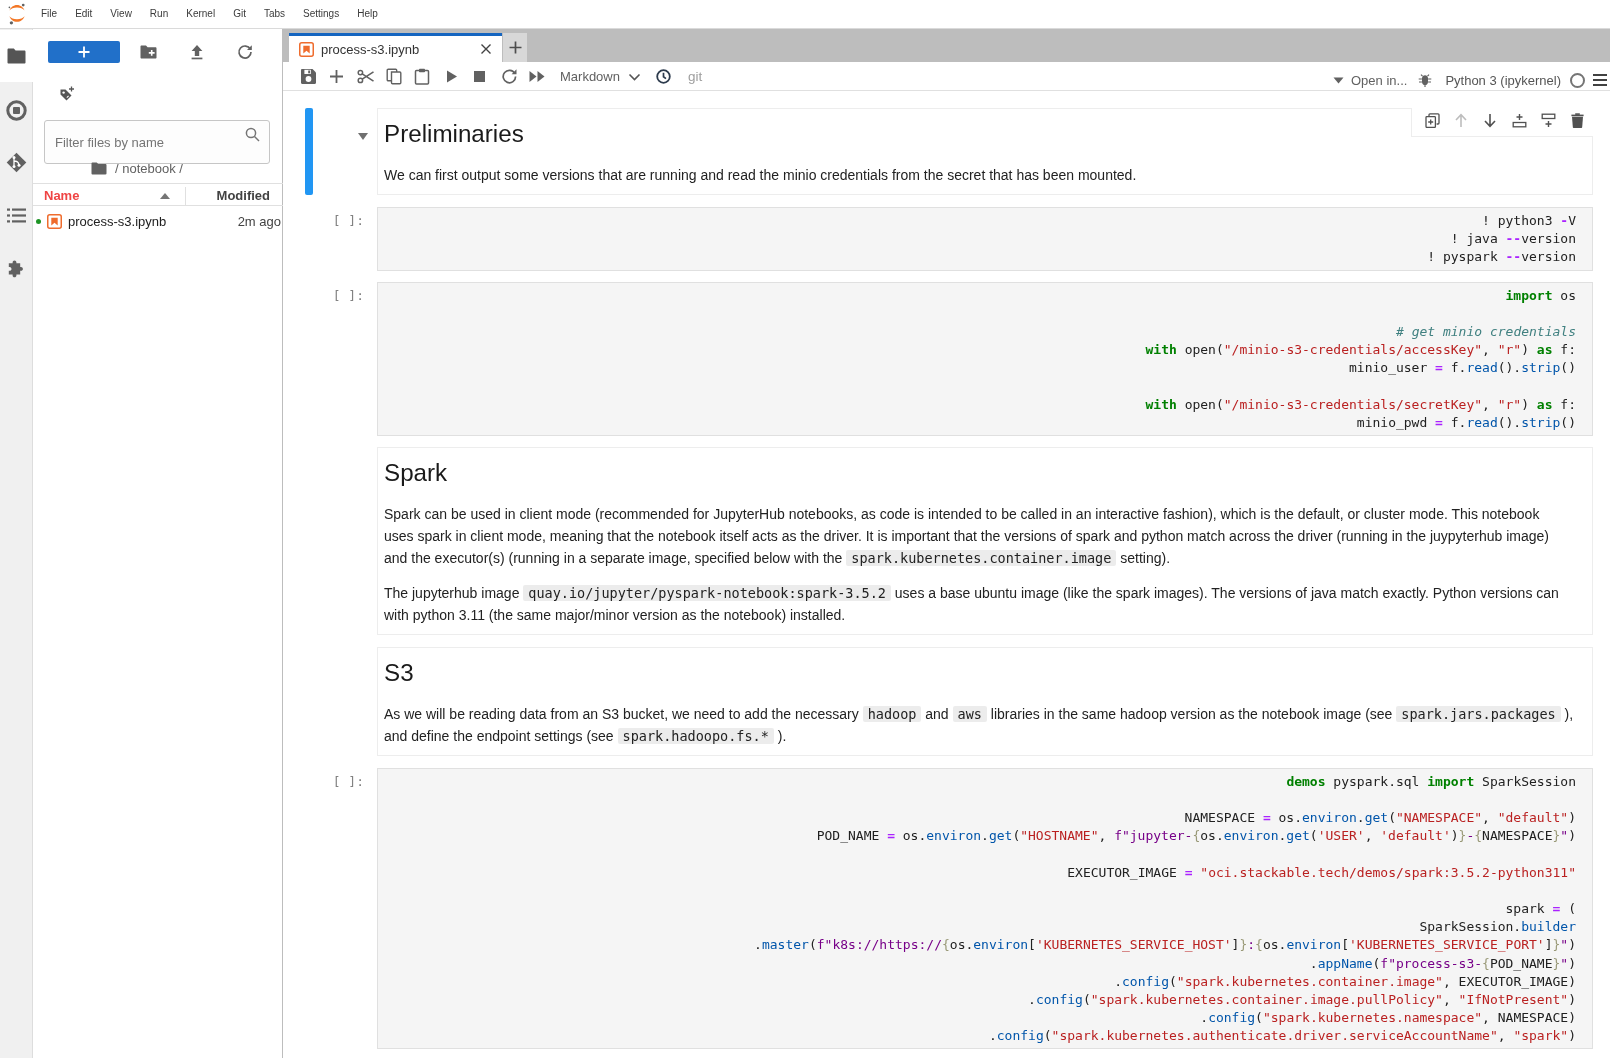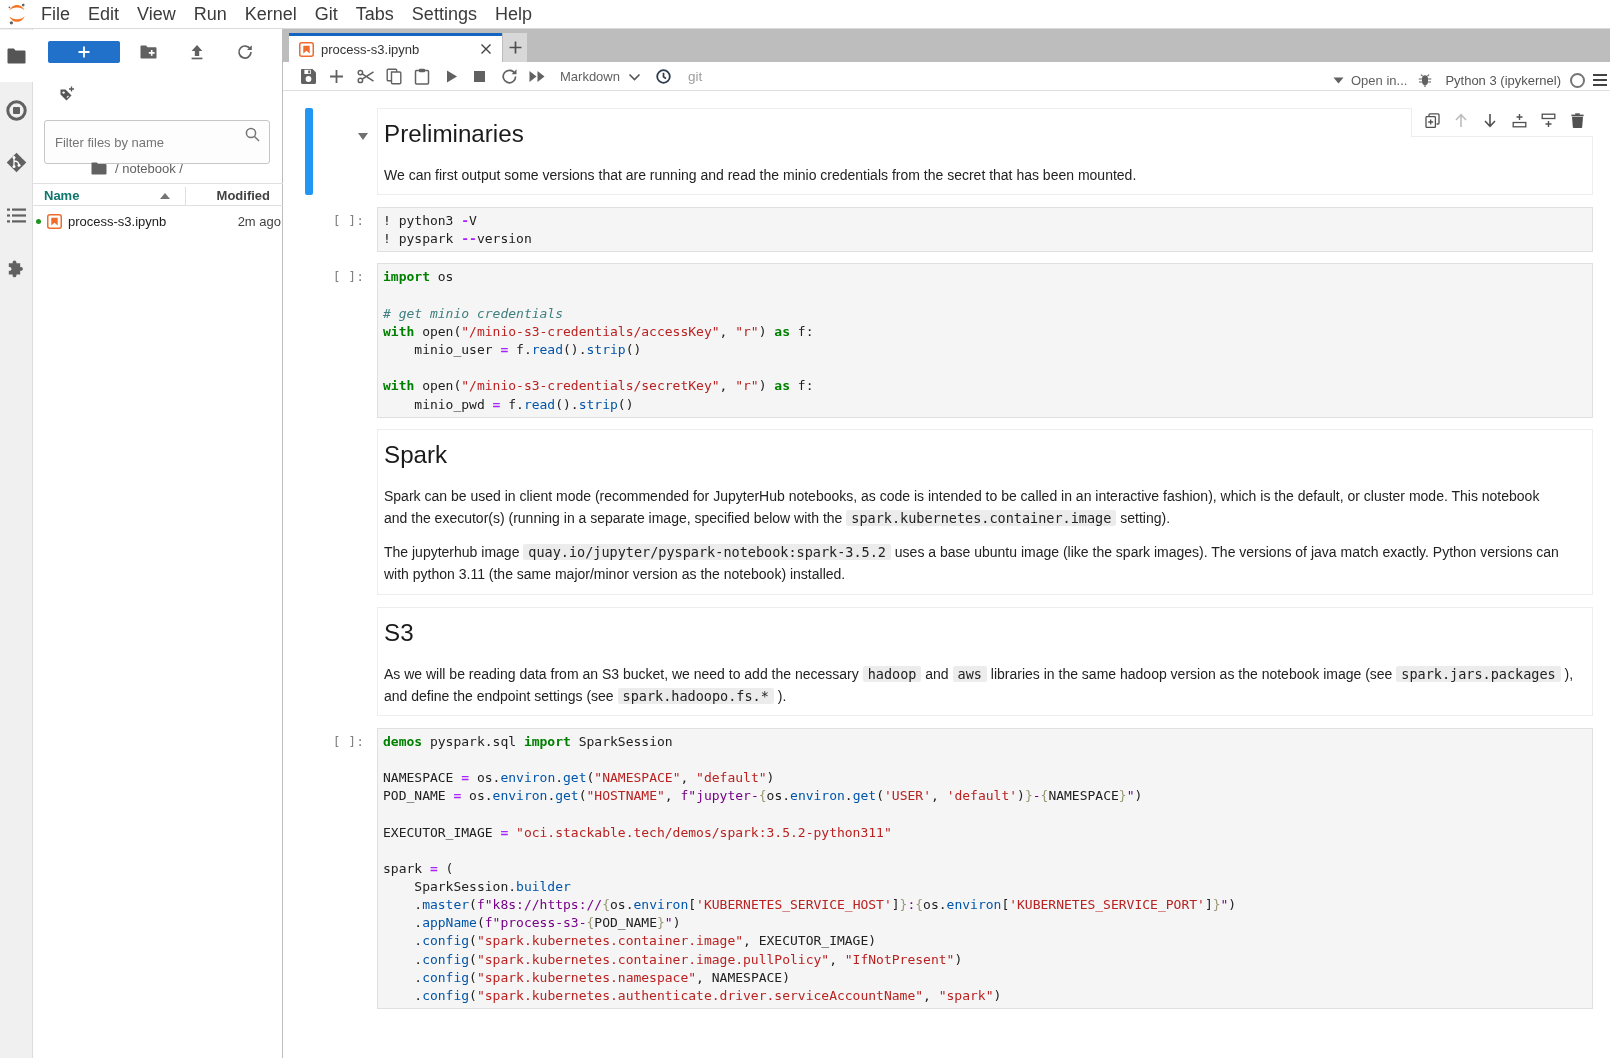--- a/index.html
+++ b/index.html
@@ -4,21 +4,21 @@
 <style>
   * { margin:0; padding:0; box-sizing:border-box; }
   html,body { width:1610px; height:1058px; overflow:hidden; background:#fff;
     font-family:"Liberation Sans", sans-serif; }
   #root { position:relative; width:1610px; height:1058px; }
 
   
   #menubar { position:absolute; left:0; top:0; width:1610px; height:29px;
     background:#fff; border-bottom:1px solid #dadada; display:flex; align-items:center; }
   #jp-logo { width:20px; height:22px; margin-left:7px; margin-right:5px; }
-  .menu-item { font-size:18px; color:#3b3b3b; padding:0 9px; line-height:28px; cursor:default; }
+  .menu-item { font-size:10px; color:#3b3b3b; padding:0 9px; line-height:28px; cursor:default; }
 
   
   #approw { position:absolute; left:0; top:29px; width:1610px; height:1029px; display:flex; }
 
   
   #activitybar { width:33px; background:#f0f0f0; border-right:1px solid #ddd; position:relative; }
   .act-item { position:absolute; left:0; width:33px; height:44px; display:flex; align-items:center; justify-content:center; }
   .act-item.selected { background:#fff; border-right:1px solid #fff; width:33px; top:1px !important; height:52px; }
   .act-item svg { display:block; }
 
@@ -31,21 +31,21 @@
   #fb-newfolder { left:103px; } #fb-upload { left:152px; } #fb-refresh { left:200px; }
   #fb-gitrow { position:absolute; left:20px; top:54px; width:26px; height:24px; display:flex; align-items:center; justify-content:center; }
   #filter-box { position:absolute; left:11px; top:91px; width:226px; height:44px; background:#fdfdfd;
     border:1px solid #c6c6c6; border-radius:3px; display:flex; align-items:center; }
   #filter-input { border:none; outline:none; background:transparent; font-size:13px; color:#757575;
     padding-left:10px; width:190px; font-family:"Liberation Sans",sans-serif; }
   #filter-search-icon { position:absolute; right:8px; top:5px; }
   #breadcrumb { position:absolute; left:11px; top:129px; height:20px; display:flex; align-items:center; font-size:13px; color:#616161;margin-left:47px; }
   #breadcrumb .bc-text { margin-left:8px; color:#616161; }
   #listing-header { position:absolute; left:0; top:154px; width:250px; height:23px; border-top:1px solid #e0e0e0; border-bottom:1px solid #e0e0e0; }
-  #lh-name { position:absolute; left:11px; top:4px; font-size:13px; font-weight:bold; color:#0f766e; }
+  #lh-name { position:absolute; left:11px; top:4px; font-size:13px; font-weight:bold; color:#ef4444; }
   #lh-sort { position:absolute; left:127px; top:9px; width:0; height:0; border-left:5px solid transparent; border-right:5px solid transparent; border-bottom:6px solid #757575; }
   #lh-sep { position:absolute; left:152px; top:3px; width:1px; height:18px; background:#e0e0e0; }
   #lh-modified { position:absolute; right:13px; top:4px; font-size:13px; font-weight:bold; color:#424242; }
   #file-row { position:absolute; left:0; top:181px; width:250px; height:24px; }
   #file-dot { position:absolute; left:3px; top:9px; width:5px; height:5px; border-radius:50%; background:#1d9425; }
   #file-icon { position:absolute; left:14px; top:4px; }
   #file-name { position:absolute; left:35px; top:4px; font-size:13px; color:#212121; }
   #file-modified { position:absolute; right:2px; top:4px; font-size:13px; color:#424242; }
 
   
@@ -77,21 +77,21 @@
   
   #content { flex:1; overflow:hidden; background:#fff; padding:17px 17px 0 22px; position:relative; }
   .cell { display:flex; margin-bottom:12px; position:relative; }
   .cell.code-cell { margin-bottom:11px; }
   .collapser { width:8px; border-radius:2px; flex:none; }
   .cell.selected .collapser { background:#2196f3; }
   .prompt { width:60px; flex:none; text-align:right; padding-right:9px;
     font-family:"DejaVu Sans Mono", monospace; font-size:13px; line-height:18.15px; color:#828282; padding-top:5px; }
   .cell-body { flex:1; margin-left:4px; position:relative; min-width:0; }
 
-  .code-area { background:#f5f5f5; border:1px solid #e0e0e0; padding:4px 16px 3px 5px; }
+  .code-area { background:#f5f5f5; border:1px solid #e0e0e0; padding:4px 16px 3px 5px;text-align:right; }
   .code-line { font-family:"DejaVu Sans Mono", monospace; font-size:13px; line-height:18.15px; white-space:pre; color:#212121; }
   .tk-k { color:#008000; font-weight:bold; }
   .tk-o { color:#AA22FF; font-weight:bold; }
   .tk-s { color:#BA2121; }
   .tk-s2 { color:#770088; }
   .tk-c { color:#408080; font-style:italic; }
   .tk-p { color:#0055aa;margin-top:8px; }
   .tk-br { color:#999977; }
 
   .md-area { border:1px solid #ededed; padding:10px 6px 8px 6px; color:#212121; }
@@ -419,20 +419,21 @@
                 </div>
               </div>
             </div>
           </div>
           <div class="cell code-cell">
             <div class="collapser"></div>
             <div class="prompt">[ ]:</div>
             <div class="cell-body">
               <div class="code-area">
                 <div class="code-line">! python3 <span class="tk-o">-</span>V</div>
+                <div class="code-line">! java <span class="tk-o">--</span>version</div>
                 <div class="code-line">! pyspark <span class="tk-o">--</span>version</div>
               </div>
             </div>
           </div>
           <div class="cell code-cell">
             <div class="collapser"></div>
             <div class="prompt">[ ]:</div>
             <div class="cell-body">
               <div class="code-area">
                 <div class="code-line"><span class="tk-k">import</span> os</div>
@@ -447,20 +448,21 @@
             </div>
           </div>
           <div class="cell">
             <div class="collapser"></div>
             <div class="prompt"></div>
             <div class="cell-body">
               <div class="md-area">
                 <h2>Spark</h2>
                 <div class="md-p">
                   <div class="md-line">Spark can be used in client mode (recommended for JupyterHub notebooks, as code is intended to be called in an interactive fashion), which is the default, or cluster mode. This notebook</div>
+                  <div class="md-line">uses spark in client mode, meaning that the notebook itself acts as the driver. It is important that the versions of spark and python match across the driver (running in the juypyterhub image)</div>
                   <div class="md-line">and the executor(s) (running in a separate image, specified below with the <span class="md-code">spark.kubernetes.container.image</span> setting).</div>
                 </div>
                 <div class="md-p">
                   <div class="md-line">The jupyterhub image <span class="md-code">quay.io/jupyter/pyspark-notebook:spark-3.5.2</span> uses a base ubuntu image (like the spark images). The versions of java match exactly. Python versions can</div>
                   <div class="md-line">with python 3.11 (the same major/minor version as the notebook) installed.</div>
                 </div>
               </div>
             </div>
           </div>
           <div class="cell">

